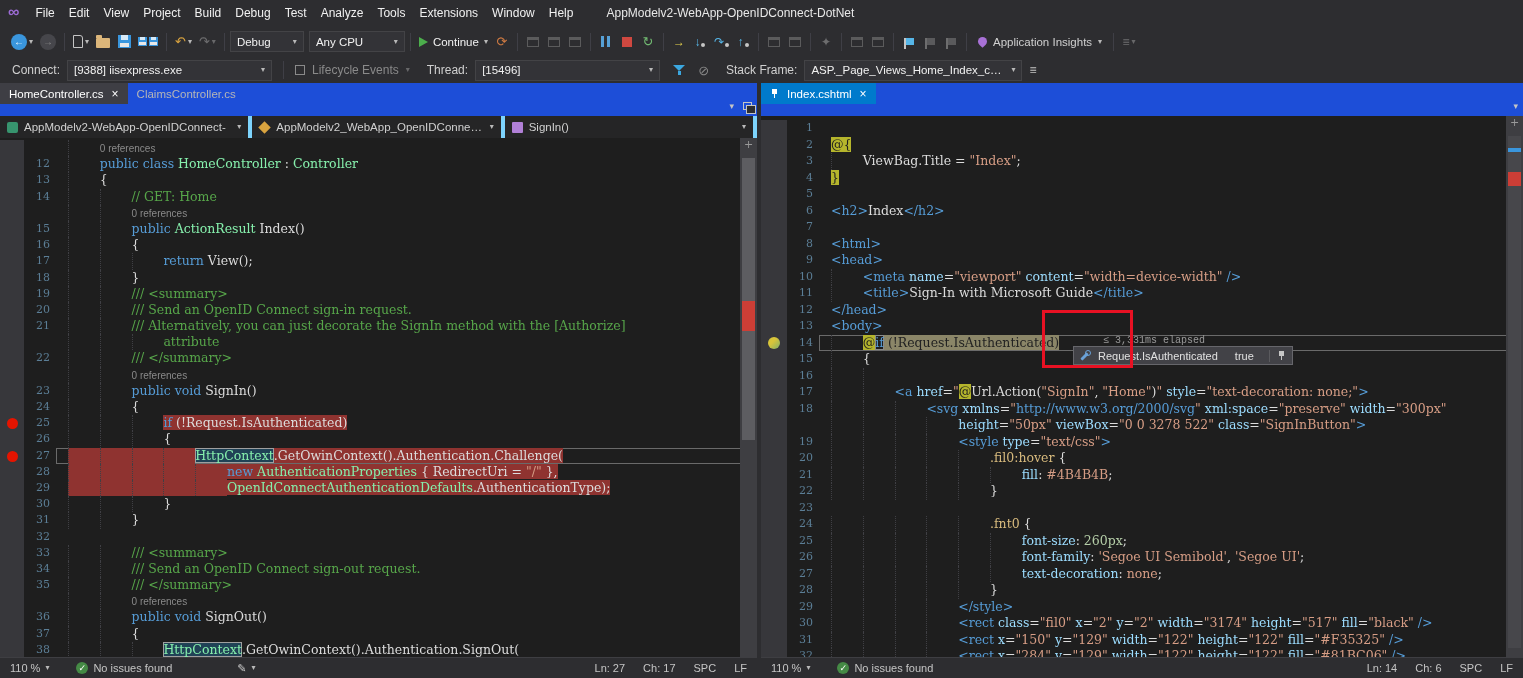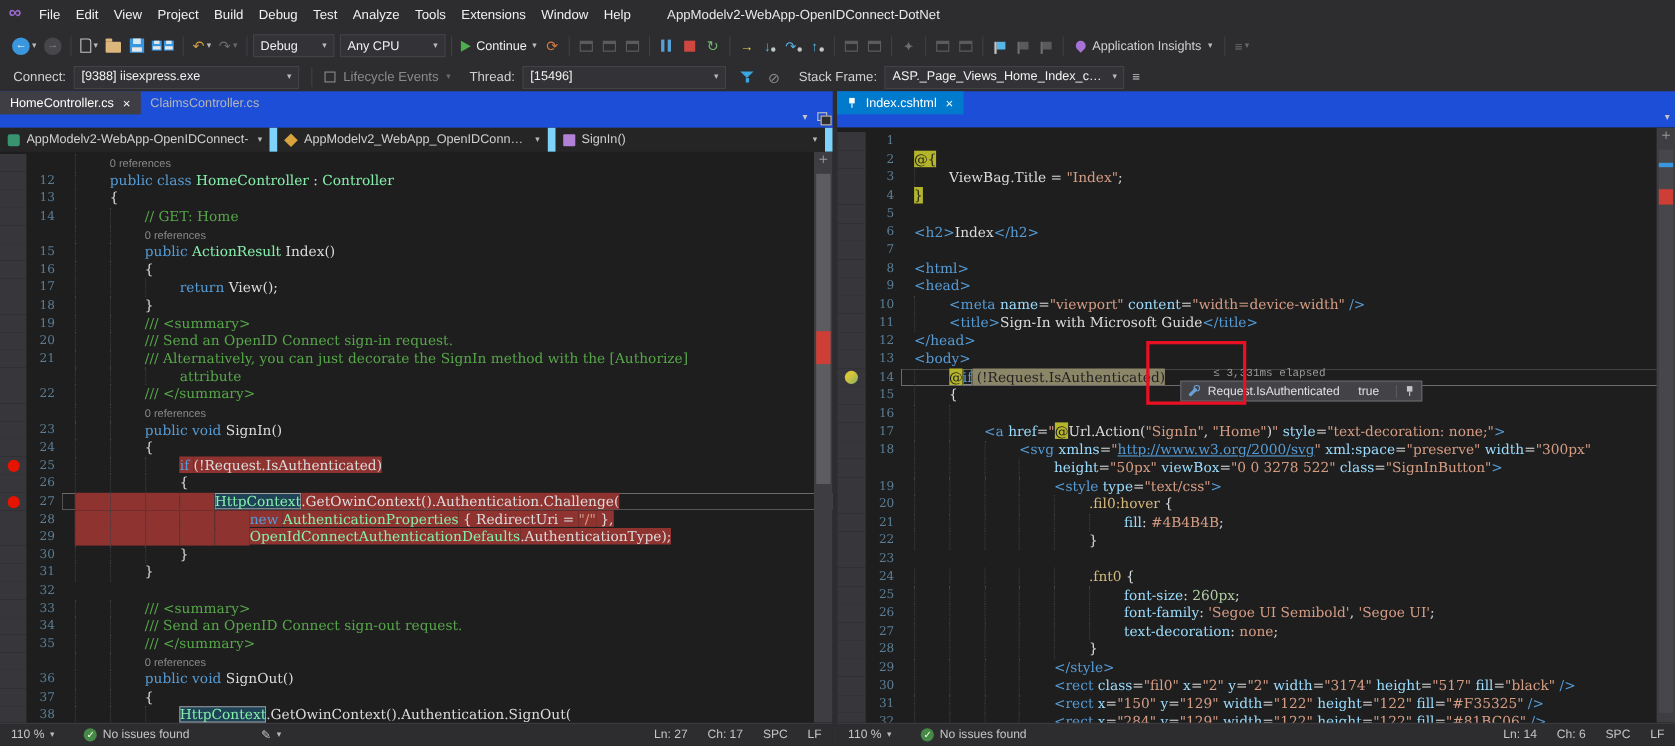--- a/index.html
+++ b/index.html
@@ -73,21 +73,21 @@
 .pane-left .tab.active{background:#3e3e44}
 .pane-right .tab.active{background:#007acc}
 .tab .close{font-size:12px;color:inherit}
 .strip-icons{position:absolute;right:5px;bottom:5px;display:flex;gap:9px;color:#c5c5c5;font-size:9px;align-items:center}
 .twosq{width:9px;height:8px;border:1px solid #c5c5c5;position:relative}
 .twosq::after{content:"";position:absolute;left:2px;top:2px;width:8px;height:7px;border:1px solid #c5c5c5;background:#2d2d30}
 .tabpin{width:9px;height:10px;position:relative;display:inline-block}
 .tabpin::before{content:"";position:absolute;left:2px;top:0;width:5px;height:5px;background:currentColor}
 .tabpin::after{content:"";position:absolute;left:4px;top:5px;width:1px;height:4px;background:currentColor}
 .navbar{height:22px;background:#252526;display:flex;flex:none}
-.navcombo{flex:1;display:flex;align-items:center;gap:6px;padding:0 7px;font-size:11.5px;color:#d0d0d0;border-right:7px solid #7dd3fc;min-width:0}
+.navcombo{flex:1;display:flex;align-items:center;gap:6px;padding:0 7px;font-size:11.5px;color:#d0d0d0;border-right:4px solid #7dd3fc;min-width:0}
 .navcombo .chev{margin-left:auto}
 .navicon{width:11px;height:11px;flex:none;display:inline-block}
 .ni0{background:#37946e;border-radius:2px}
 .ni1{background:#d9a33f;transform:rotate(45deg) scale(.8)}
 .ni2{background:#b180d7;border-radius:1px}
 .navlabel{overflow:hidden;text-overflow:ellipsis;white-space:nowrap}
 
 .code{flex:1;background:#1e1e1e;position:relative;overflow:hidden;font-family:"DejaVu Serif","Liberation Serif",serif;font-size:12.5px}
 .pane-left .code{--lh:16.2px;padding-top:2px}
 .pane-right .code{--lh:16.5px;padding-top:4px}
@@ -96,21 +96,21 @@
 .pane-right .gutter{width:26px}
 .lnum{width:32px;flex:none;text-align:right;padding-right:6px;color:#5b7e96;font-size:11px}
 .ltext{flex:1;padding-left:12px;min-width:0}
 .cur{box-shadow:inset 0 0 0 1px #6a6a6a}
 .ind{display:inline-block;width:4ch;height:var(--lh);border-left:1px dotted #3f3f44;vertical-align:top}
 .codelens{font-family:"Liberation Sans",sans-serif;font-size:10px;color:#8a8a8a}
 .bpdot{width:11px;height:11px;border-radius:50%;background:#e51400;margin-top:3px}
 .csi{width:12px;height:12px;border-radius:50%;background:linear-gradient(135deg,#d8c53a 40%,#7fb069);margin-top:2px}
 .tk-k{color:#569cd6}.tk-t{color:#86efac}.tk-c{color:#57a64a}.tk-s{color:#d69d85}
 .tk-p{color:#dcdcdc}.tk-a{color:#9cdcfe}.tk-n2{color:#b5cea8}.tk-css{color:#d7ba7d}
-.tk-u{color:#569cd6;text-decoration:underline}
+.tk-u{color:#569cd6;}
 .tk-at{background:#b5b52c;color:#1e1e1e}
 .tk-hl{background:#8f3330}
 .tk-ev{background:#8b8668;color:#222}
 .tk-bx{box-shadow:inset 0 0 0 1px #8a8a8a}
 .tk-ref{box-shadow:inset 0 0 0 1px #9f9f9f;background:#204256}
 
 .vscroll{position:absolute;top:0;right:0;bottom:0;width:17px;background:#3e3e42}
 .gripper{position:absolute;top:0;left:0;right:0;height:13px;text-align:center;color:#9a9a9a;font-size:11px;line-height:13px}
 .thumb{position:absolute;left:2px;right:2px;background:#5d5d61}
 .pane-right .thumb{background:#47474b}

